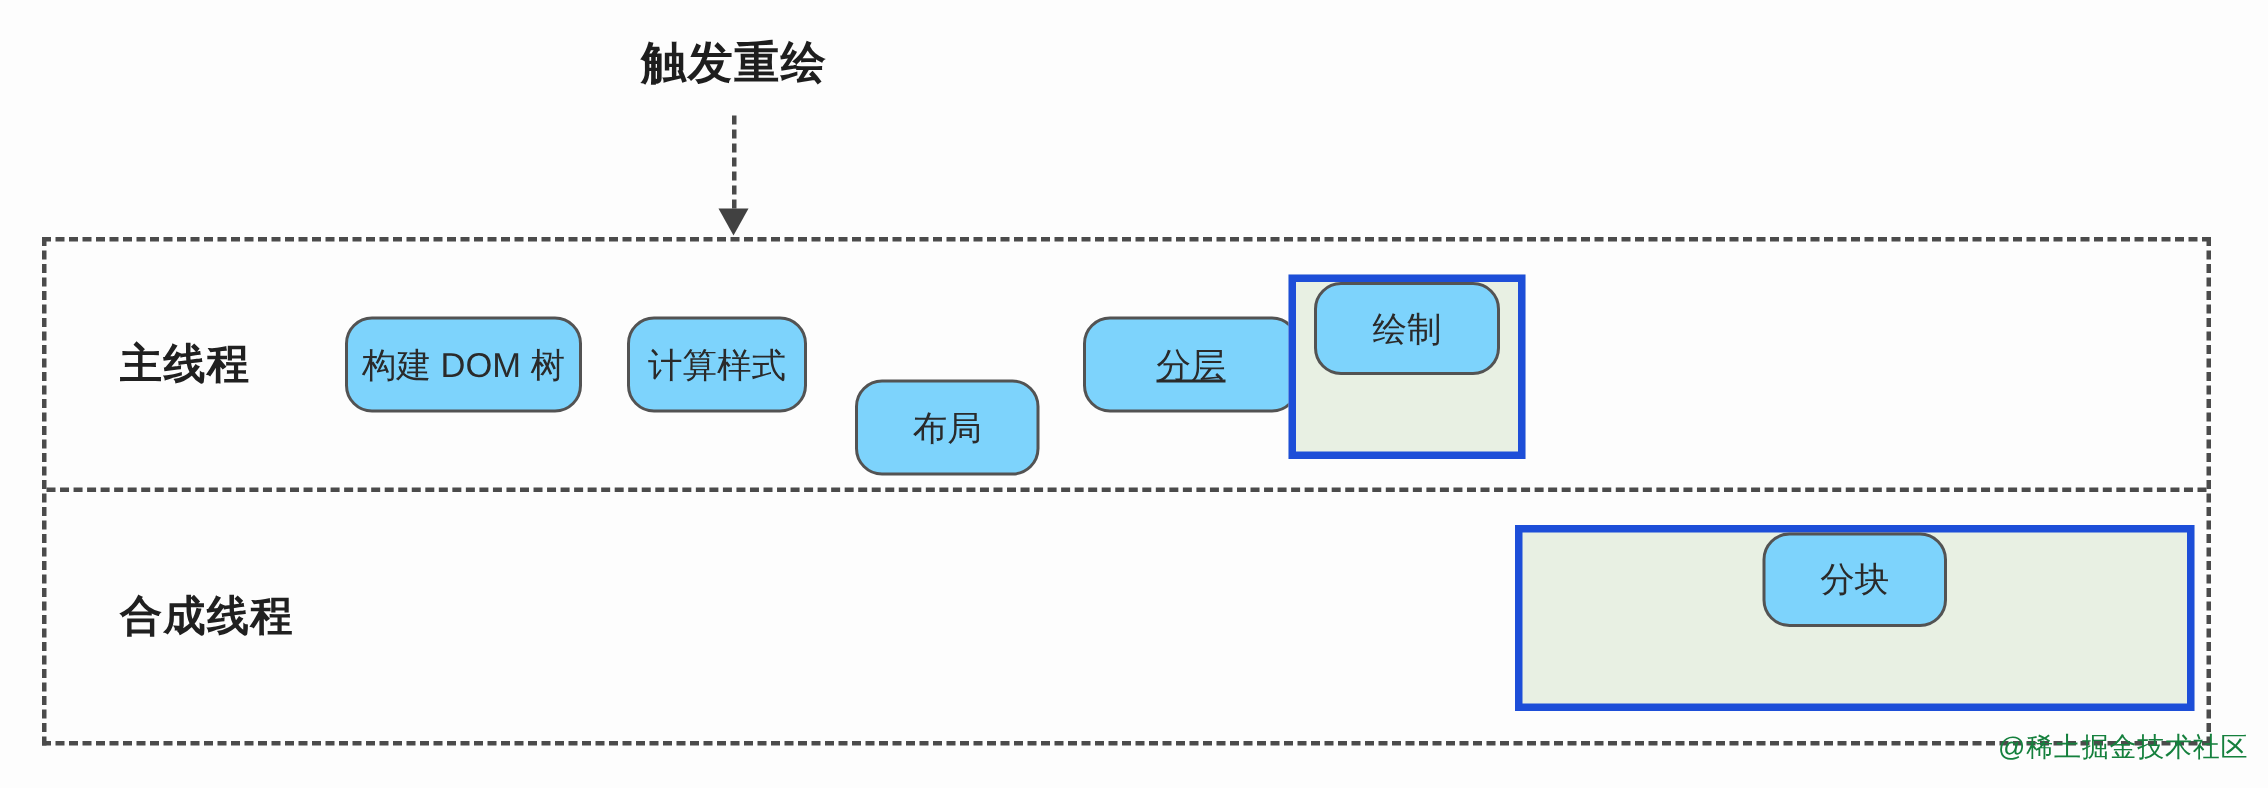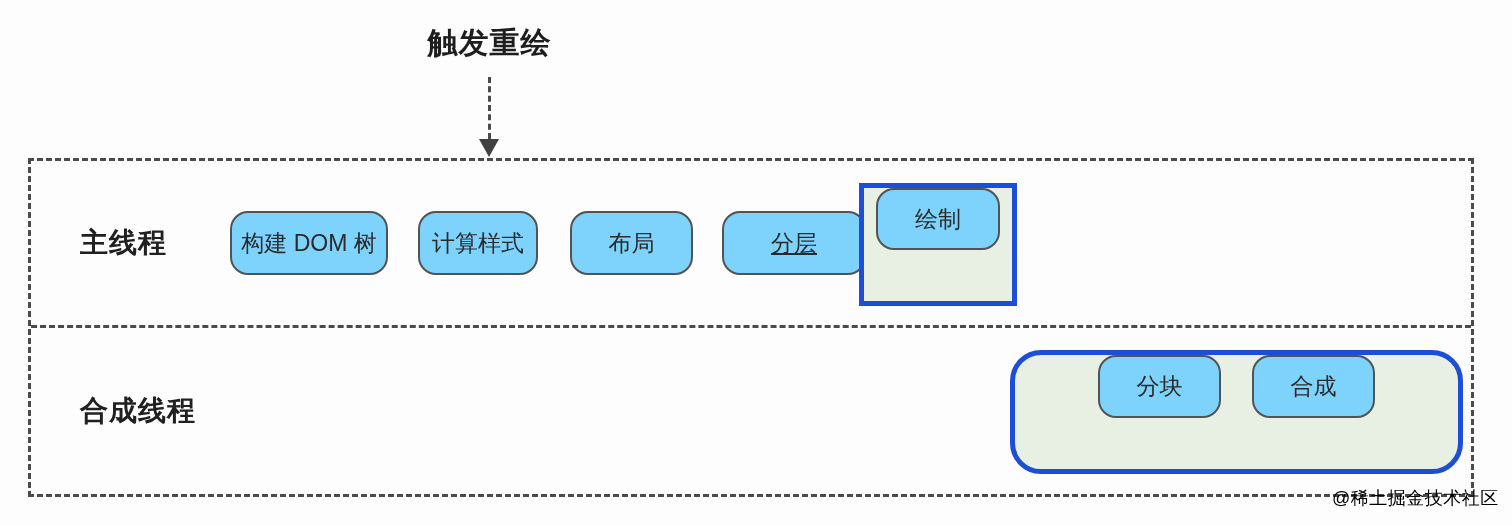--- a/index.html
+++ b/index.html
@@ -62,42 +62,42 @@
     box-sizing: border-box;
     border: 2.5px solid #535353;
     border-radius: 18px;
     background: #7dd3fc;
     display: flex; align-items: center; justify-content: center;
     font-size: 23px; color: #2a2a2a;
     white-space: nowrap;
   }
   .pill-dom    { left: 199px; width: 158px; }
   .pill-style  { left: 387px; width: 120px; }
-  .pill-layout { left: 539px; width: 123px; }
+  .pill-layout { left: 539px; width: 123px; margin-top: 42px; }
   .pill-layer  { left: 691px; width: 144px; text-decoration: underline; }
 
   
   .hl {
     position: absolute;
     background: #e8f0e3;
     border: 5px solid #1d4ed8;
     box-sizing: border-box;
     display: flex; align-items: flex-start; justify-content: center;
   }
   .hl .pill { position: static; }
   .hl-paint { left: 828px; top: 22px; width: 158px; height: 123px; }
   .hl-paint .pill { width: 124px; height: 62px; }
-  .hl-comp { left: 979px; top: 22px; width: 453px; height: 124px; gap: 31px; border-radius: 31px; }
+  .hl-comp { left: 979px; top: 22px; width: 453px; height: 124px; gap: 31px; }
   .hl-comp .pill { width: 123px; height: 63px; }
 
   
   .watermark {
     position: absolute; left: 1332px; top: 487px;
     font-size: 18px; line-height: 22px;
-    color: #000000; letter-spacing: 0.5px;
+    color: #15803d; letter-spacing: 0.5px;
     white-space: nowrap;
   }
 </style>
 </head>
 <body>
 
 <div class="page">
 
   <div class="title">触发重绘</div>
 
@@ -114,21 +114,20 @@
       <div class="pill pill-layer">分层</div>
       <div class="hl hl-paint">
         <div class="pill">绘制</div>
       </div>
     </div>
 
     <div class="row row-comp">
       <div class="row-label">合成线程</div>
       <div class="hl hl-comp">
         <div class="pill">分块</div>
-        <div class="pill">合成</div>
       </div>
     </div>
 
   </div>
 
   <div class="watermark">@稀土掘金技术社区</div>
 
 </div>
 
 </body></html>

